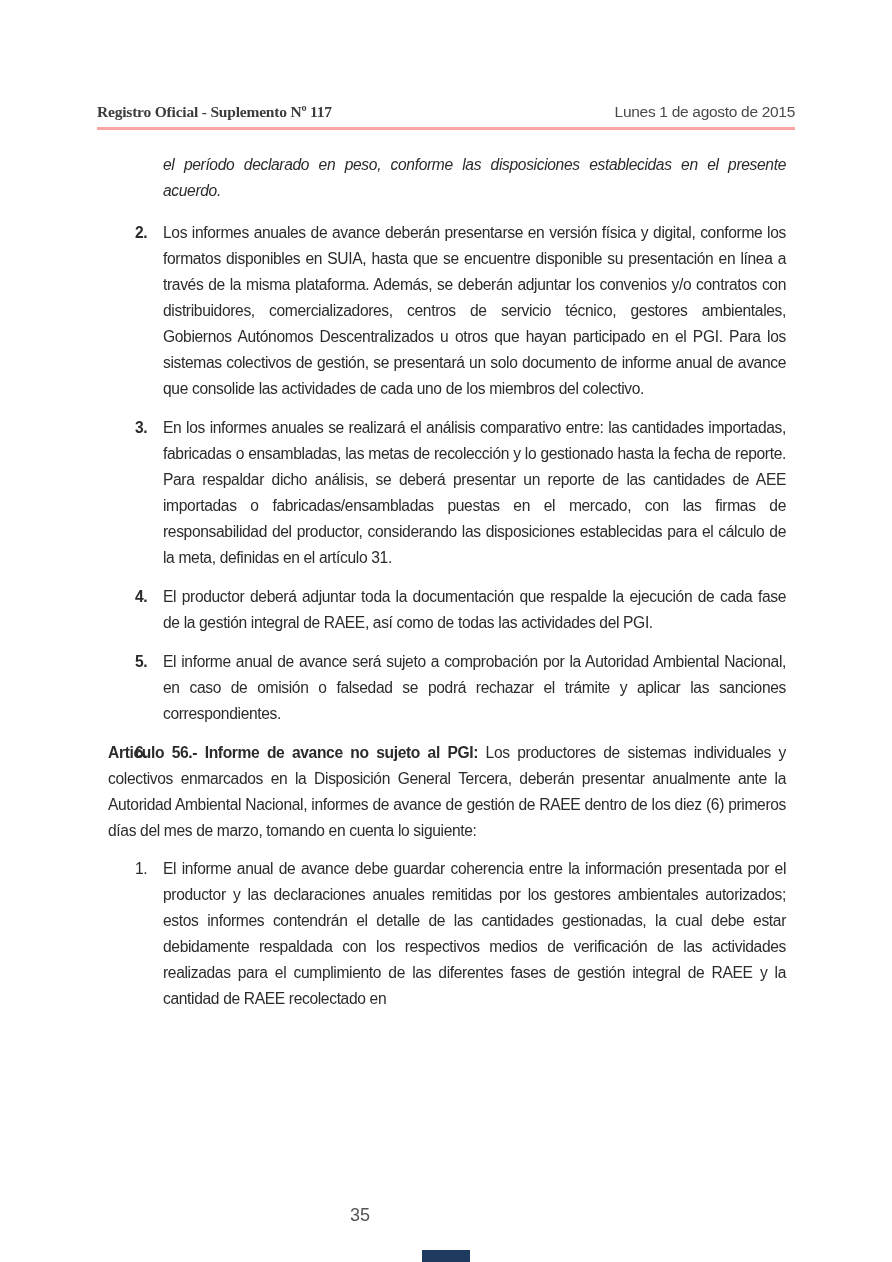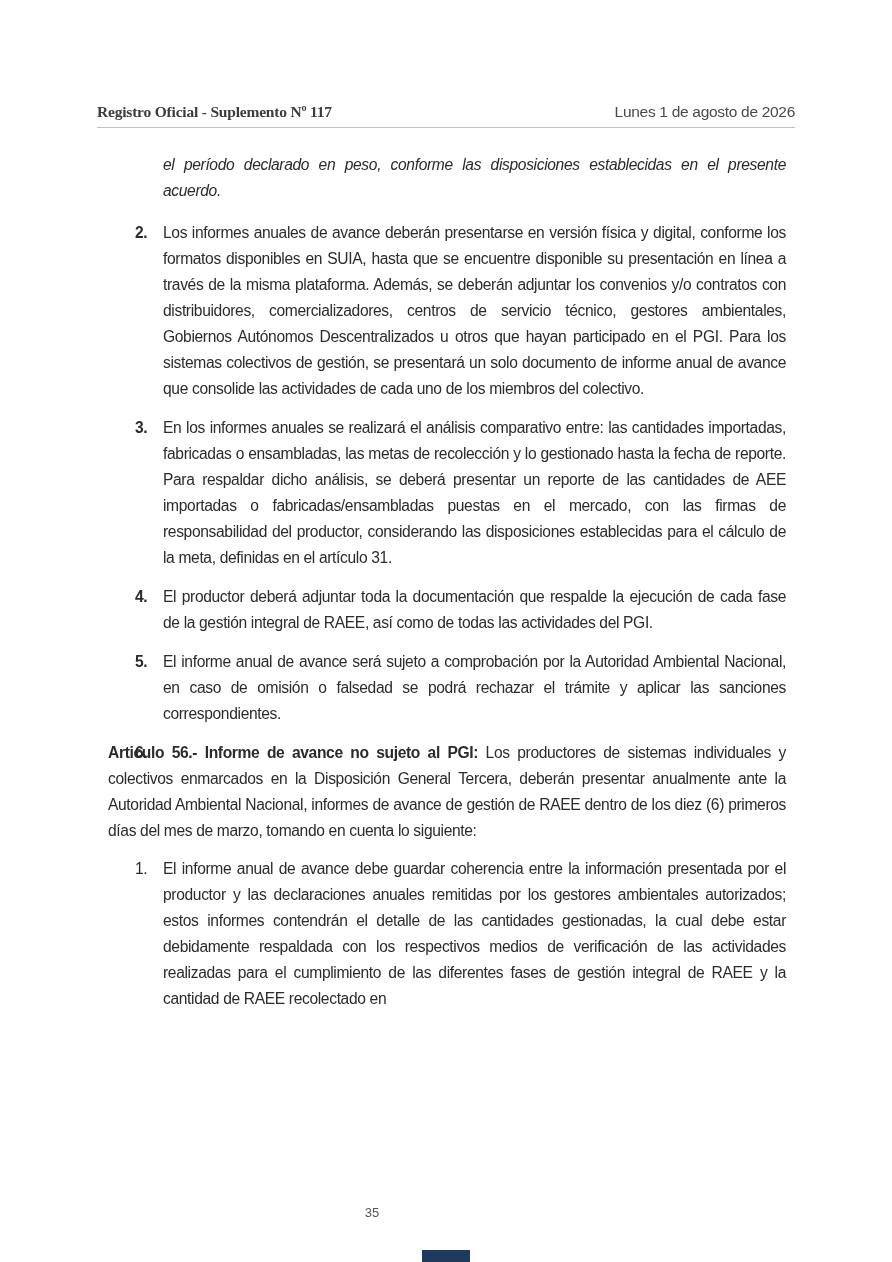--- a/index.html
+++ b/index.html
@@ -1,19 +1,19 @@
 <!DOCTYPE html>
 <html><head>
 <meta charset="utf-8">
 <style>
   html, body { margin: 0; padding: 0; background: #ffffff; }
   body { width: 892px; height: 1262px; position: relative; overflow: hidden; }
   .header {
     position: absolute; left: 97px; top: 103px; width: 698px; height: 24px;
-    border-bottom: 1px solid #fca5a5;
+    border-bottom: 3px solid #fca5a5;
   }
   .header-left {
     position: absolute; left: 0; top: 0;
     font-family: "Liberation Serif", serif; font-weight: bold;
     font-size: 15.5px; color: #3c3c3c; letter-spacing: -0.2px;
   }
   .header-right {
     position: absolute; right: 0; top: 0;
     font-family: "Liberation Sans", sans-serif;
     font-size: 15.5px; color: #4a4a4a; letter-spacing: -0.3px;
@@ -27,34 +27,34 @@
   .para { text-align: justify; margin: 0; }
   .cont { padding-left: 55px; margin-bottom: 16px; font-style: italic; }
   .item { position: relative; padding-left: 55px; text-align: justify; margin: 0 0 13px 0; }
   .item .num {
     position: absolute; left: 27px; top: 0; font-weight: bold; color: #2b2b2b;
   }
   .item .num.plain { font-weight: normal; }
   .article { margin: 0 0 12px 0; text-align: justify; }
   .article .ttl { font-weight: bold; }
   .page-number {
-    position: absolute; left: 12px; width: 720px; top: 1205px; text-align: center;
-    font-family: "Liberation Sans", sans-serif; font-size: 13px; color: #555;
+    position: absolute; left: 0; width: 720px; top: 1205px; text-align: center;
+    font-family: "Liberation Sans", sans-serif; font-size: 18px; color: #555;
   }
   .footer-bar {
     position: absolute; left: 422px; top: 1250px; width: 48px; height: 12px;
     background: #1f3a5f;
   }
 </style>
 </head>
 <body>
 
 <div class="header">
   <span class="header-left">Registro Oficial - Suplemento Nº 117</span>
-  <span class="header-right">Lunes 1 de agosto de 2026</span>
+  <span class="header-right">Lunes 1 de agosto de 2015</span>
 </div>
 
 <div class="content">
   <p class="para cont">el período declarado en peso, conforme las disposiciones establecidas en el presente acuerdo.</p>
 
   <div>
     <p class="item">
       <span class="num">2.</span>
       <span>Los informes anuales de avance deberán presentarse en versión física y digital, conforme los formatos disponibles en SUIA, hasta que se encuentre disponible su presentación en línea a través de la misma plataforma. Además, se deberán adjuntar los convenios y/o contratos con distribuidores, comercializadores, centros de servicio técnico, gestores ambientales, Gobiernos Autónomos Descentralizados u otros que hayan participado en el PGI. Para los sistemas colectivos de gestión, se presentará un solo documento de informe anual de avance que consolide las actividades de cada uno de los miembros del colectivo.</span>
     </p>

